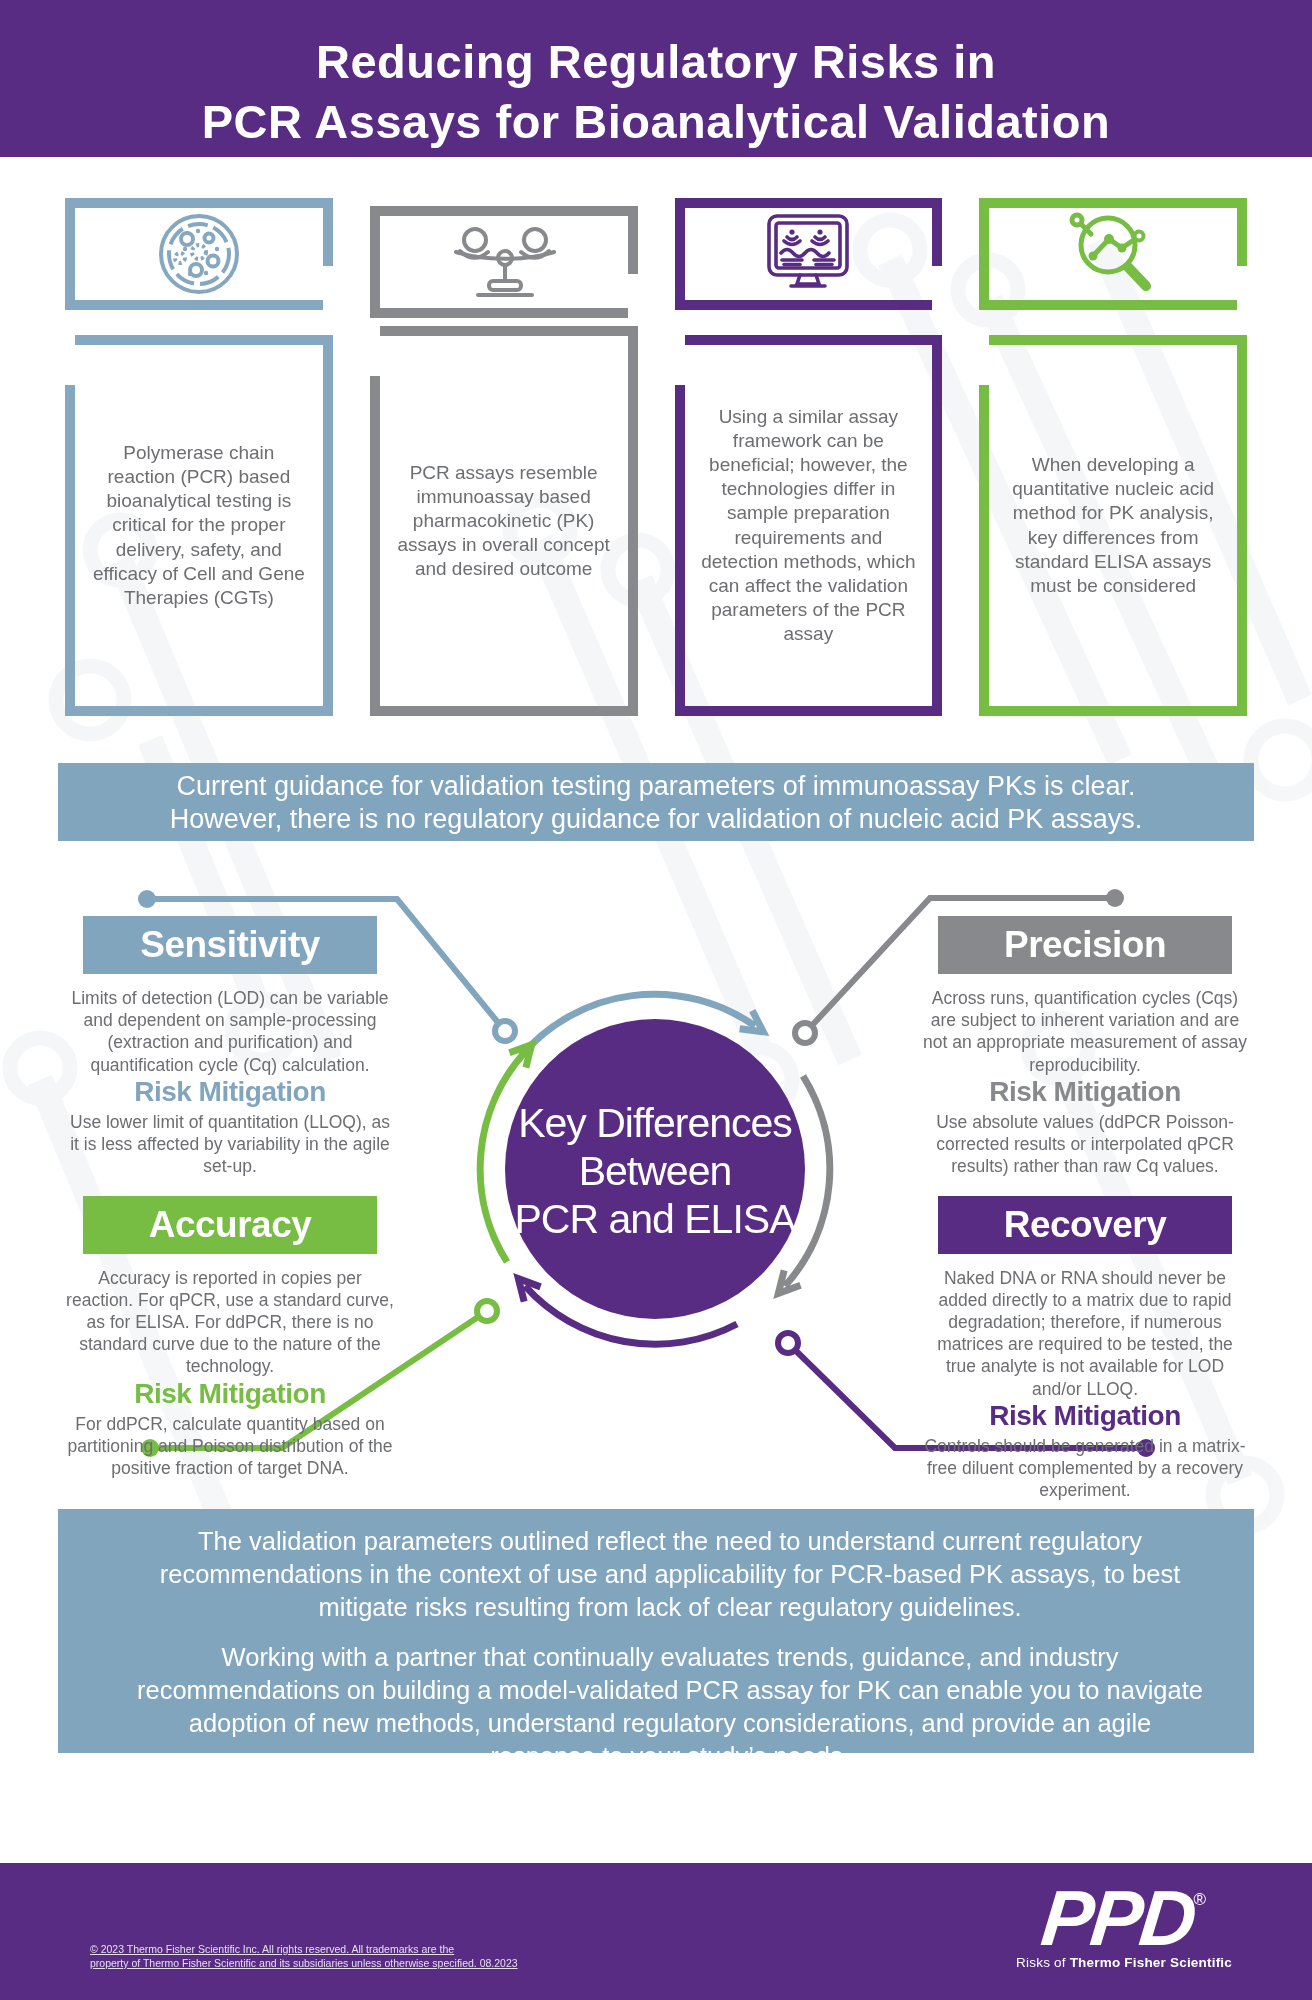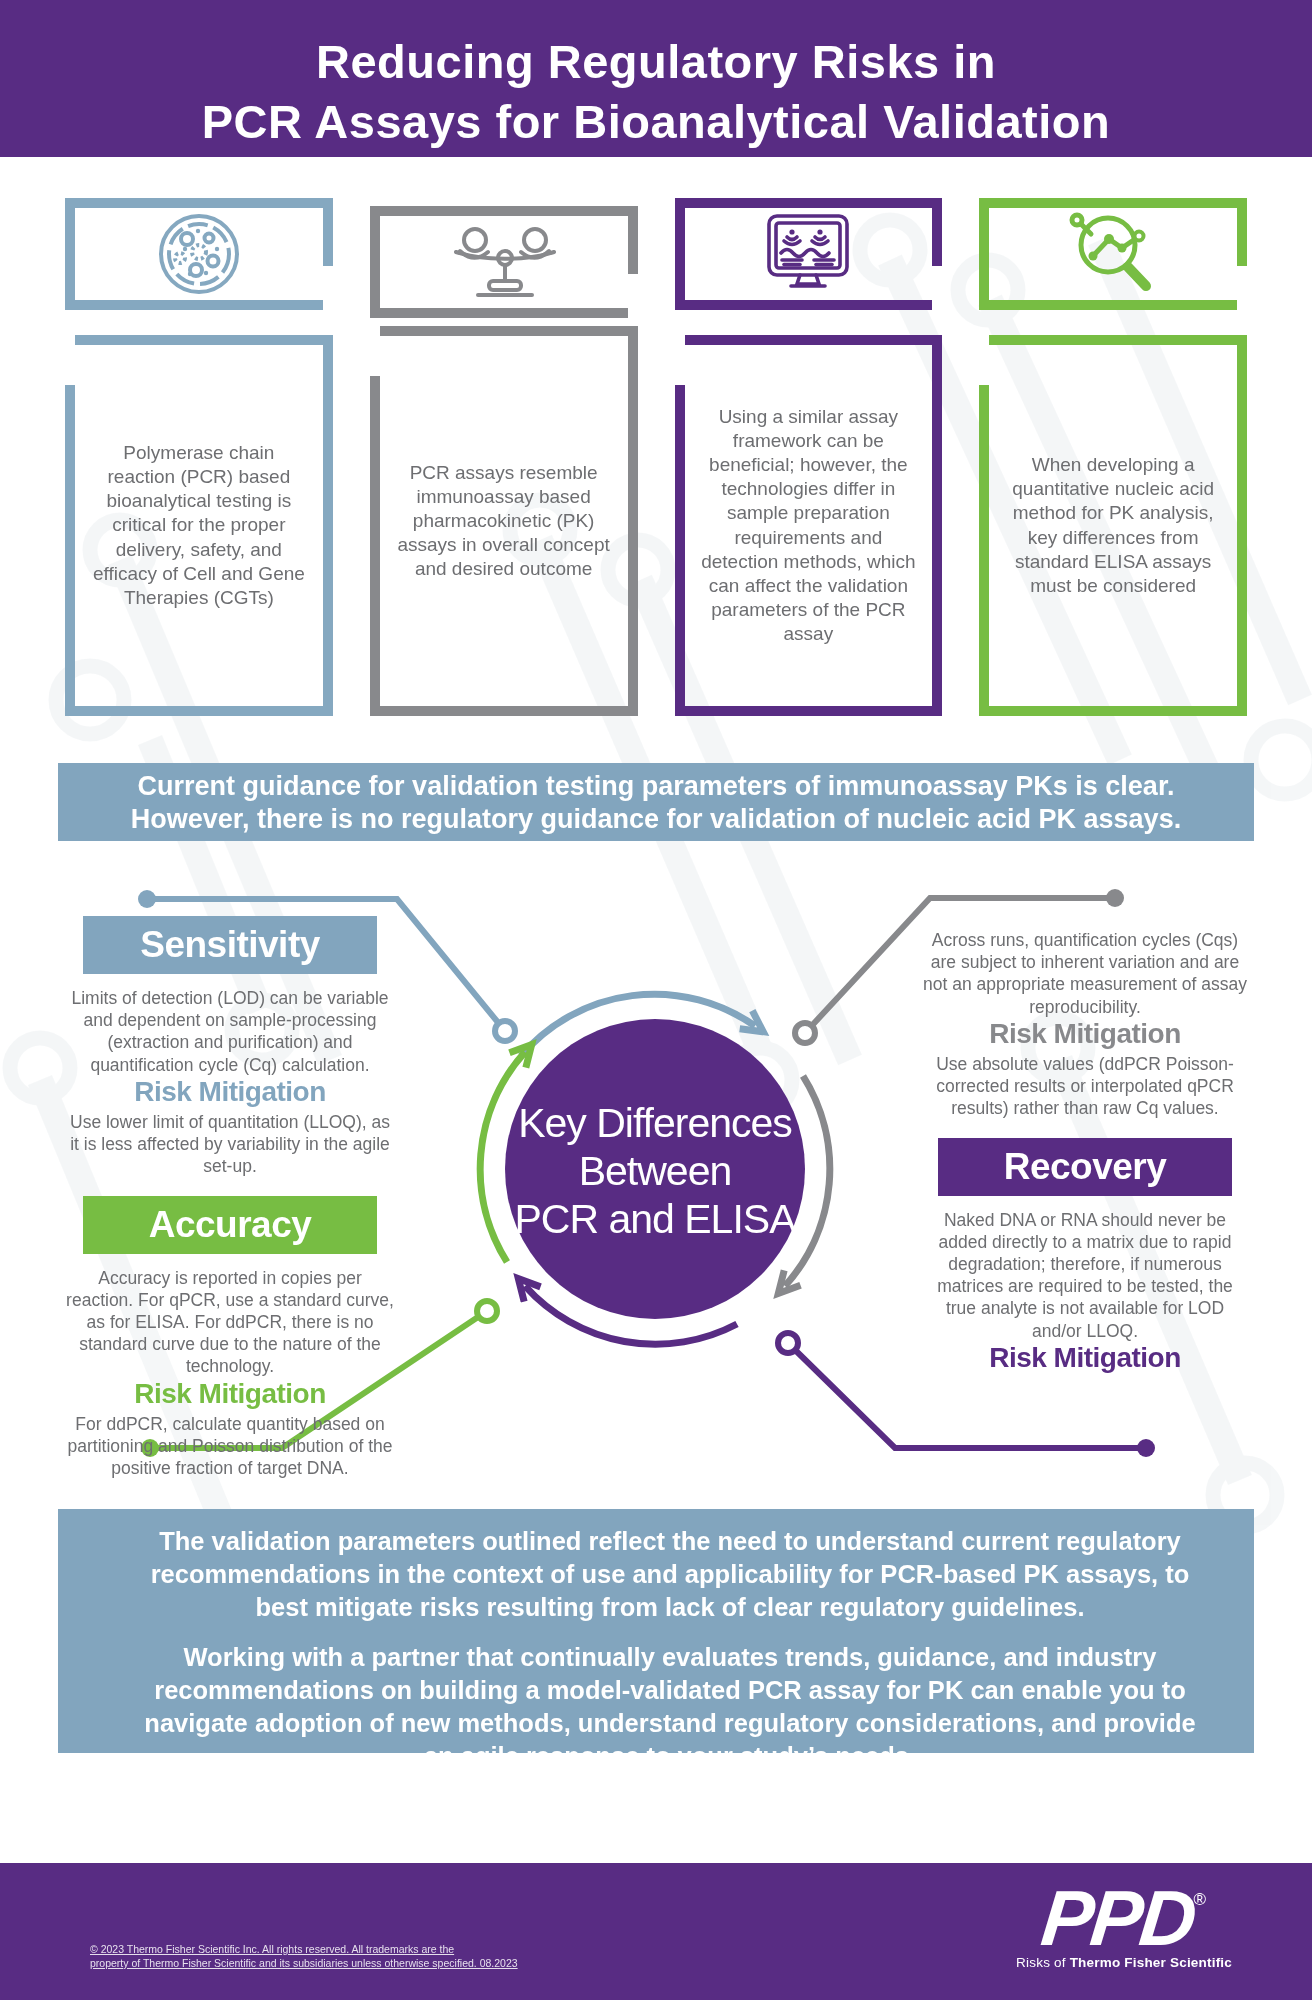--- a/index.html
+++ b/index.html
@@ -40,21 +40,21 @@
     content:""; position:absolute; left:-10px; top:-10px;
     width:10px; height:50px; background:#fff;
   }
   .bc-blue  { border-color:#85a8c0; }
   .bc-gray  { border-color:#88898c;margin-top:8px; }
   .bc-purple{ border-color:#582c83; }
   .bc-green { border-color:#77bd43; }
   
   .banner {
     position:relative; z-index:2; background:#82a5be; color:#fff;
-    text-align:center; font-weight:bold; margin:0 58px;
+    text-align:center; font-weight:normal; margin:0 58px;
   }
   .banner1 { margin-top:47px; height:78px; padding-top:7px; box-sizing:border-box; font-size:27px; line-height:33px; }
   .banner2 { margin-top:8px; height:244px; padding:16px 36px 0 64px; box-sizing:border-box; font-size:25.5px; line-height:33px; }
   .banner2 .para { margin:0 auto 17px auto; max-width:1070px; }
   
   .mid { position:relative; z-index:2; height:620px; margin-top:40px; }
   .diagram { position:absolute; left:0; top:0; }
   .circle-label {
     position:absolute; left:480px; top:212px; width:350px; height:155px;
     display:flex; flex-direction:column; align-items:center; justify-content:center;
@@ -289,28 +289,30 @@
       <div class="param-block">
         <div class="param-header bg-green">Accuracy</div>
         <div class="param-desc">Accuracy is reported in copies per reaction. For qPCR, use a standard curve, as for ELISA. For ddPCR, there is no standard curve due to the nature of the technology.</div>
         <div class="param-risk-label t-green">Risk Mitigation</div>
         <div class="param-risk-text">For ddPCR, calculate quantity based on partitioning and Poisson distribution of the positive fraction of target DNA.</div>
       </div>
     </div>
 
     <div class="param-col col-right">
       <div class="param-block">
+        <div class="param-header bg-gray">Precision</div>
         <div class="param-desc">Across runs, quantification cycles (Cqs) are subject to inherent variation and are not an appropriate measurement of assay reproducibility.</div>
         <div class="param-risk-label t-gray">Risk Mitigation</div>
         <div class="param-risk-text">Use absolute values (ddPCR Poisson-corrected results or interpolated qPCR results) rather than raw Cq values.</div>
       </div>
       <div class="param-block">
         <div class="param-header bg-purple">Recovery</div>
         <div class="param-desc">Naked DNA or RNA should never be added directly to a matrix due to rapid degradation; therefore, if numerous matrices are required to be tested, the true analyte is not available for LOD and/or LLOQ.</div>
         <div class="param-risk-label t-purple">Risk Mitigation</div>
+        <div class="param-risk-text">Controls should be generated in a matrix-free diluent complemented by a recovery experiment.</div>
       </div>
     </div>
   </div>
 
   <div class="banner banner2">
     <div class="para">The validation parameters outlined reflect the need to understand current regulatory recommendations in the context of use and applicability for PCR-based PK assays, to best mitigate risks resulting from lack of clear regulatory guidelines.</div>
     <div class="para">Working with a partner that continually evaluates trends, guidance, and industry recommendations on building a model-validated PCR assay for PK can enable you to navigate adoption of new methods, understand regulatory considerations, and provide an agile response to your study’s needs.</div>
   </div>
 
   <div class="footer">

